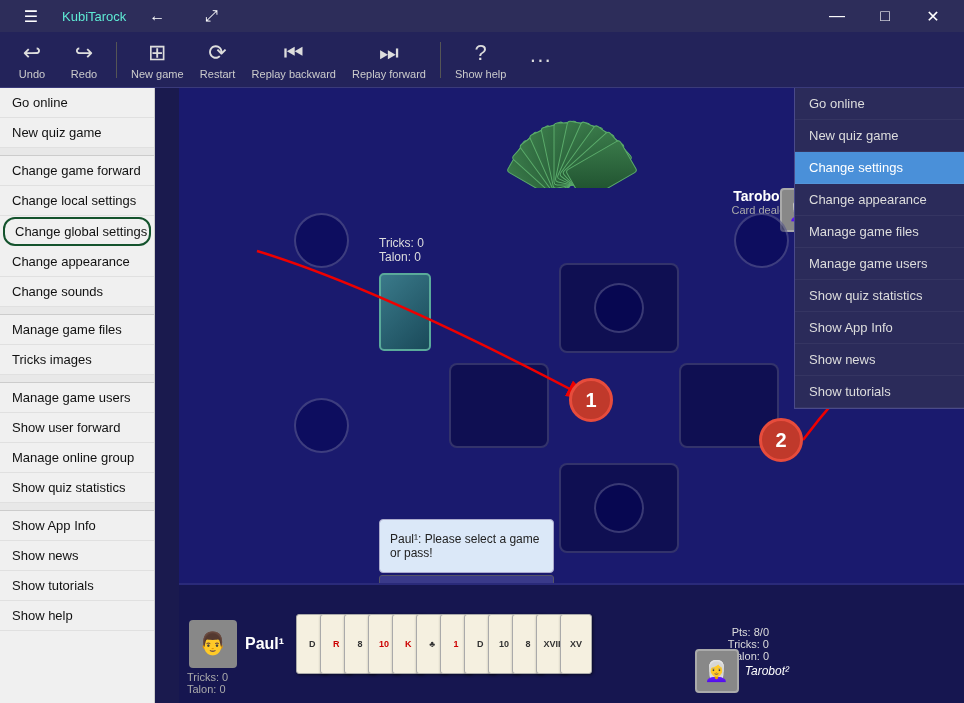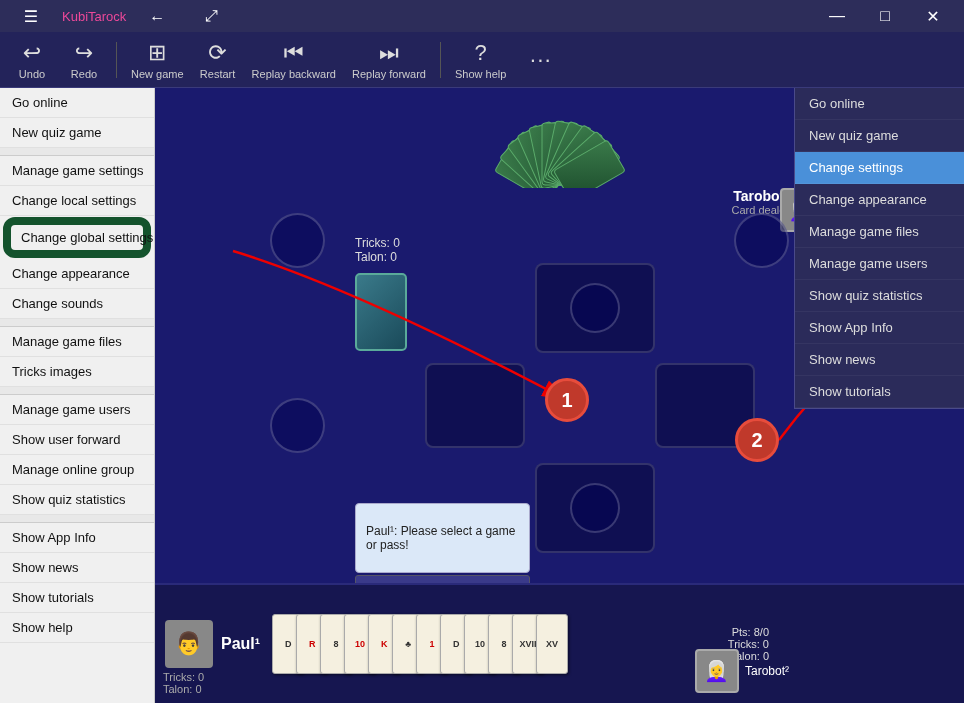--- a/index.html
+++ b/index.html
@@ -7,48 +7,48 @@
 
     
     #titlebar {
       display: flex; align-items: center; height: 32px;
       background: #2d2d5a; color: #fff; padding: 0 8px;
       justify-content: space-between;
     }
     #titlebar-left { display: flex; align-items: center; gap: 8px; }
     #titlebar-right { display: flex; gap: 2px; }
     .title-btn { width: 46px; height: 32px; border: none; background: transparent; color: #fff; font-size: 16px; cursor: pointer; display: flex; align-items: center; justify-content: center; }
-    #app-title { font-size: 13px; color: #ec4899; }
+    #app-title { font-size: 13px; color: #5eead4; }
 
     
     #toolbar {
       display: flex; align-items: center; height: 56px;
       background: #23235a; border-bottom: 1px solid #3a3a7a; padding: 0 8px; gap: 4px;
     }
     .toolbar-btn {
       display: flex; flex-direction: column; align-items: center; justify-content: center;
       min-width: 48px; height: 50px; border: none; background: transparent;
       color: #ccc; font-size: 11px; cursor: pointer; padding: 4px 6px; border-radius: 3px; gap: 2px;
     }
     .toolbar-icon { font-size: 22px; color: #ddd; }
     .toolbar-sep { width: 1px; height: 36px; background: #555; margin: 0 4px; }
 
     
-    #main { display: flex; height: calc(703px - 88px); position: relative; }
+    #main { display: flex; height: calc(703px - 88px); position: relative; gap: 24px; }
 
     
     #sidebar {
       width: 155px; background: #f0f0f0; border-right: 1px solid #ccc;
       display: flex; flex-direction: column; z-index: 10; overflow-y: auto;
     }
     .menu-item {
       padding: 7px 12px; cursor: pointer; color: #111; font-size: 13px;
       border-bottom: 1px solid #e0e0e0; white-space: nowrap;
     }
-    .menu-item.active { border: 8px solid #14532d; border-radius: 12px; background: #f0f0f0; margin: 1px 3px; padding: 5px 10px; }
+    .menu-item.active { border: 2px solid #14532d; border-radius: 12px; background: #f0f0f0; margin: 1px 3px; padding: 5px 10px; }
     .menu-sep { height: 8px; background: #e8e8e8; border-bottom: 1px solid #ccc; }
 
     
     #gamearea {
       flex: 1; background: #1a1a6e; position: relative; overflow: hidden;
     }
 
     
     .card-slot {
       position: absolute; border: 2px solid rgba(255,255,255,0.15);
@@ -67,21 +67,21 @@
     #bottom-area {
       position: absolute; bottom: 0; left: 0; right: 0; height: 120px;
       background: #161650; border-top: 2px solid #2a2a7a;
       display: flex; align-items: center; gap: 8px; padding: 0 10px;
     }
 
     
     #message-bubble {
       position: absolute; left: 200px; bottom: 130px;
       background: #dbe8f8; border: 1px solid #aac; border-radius: 4px;
-      padding: 20px 10px; width: 175px; font-size: 12px; color: #222;
+      padding: 12px 10px; width: 175px; font-size: 12px; color: #222;
     }
     #pass-btn-area {
       position: absolute; left: 200px; bottom: 100px;
       background: #3a3a8a; border: 1px solid #556; border-radius: 3px;
       width: 175px; height: 28px; display: flex; align-items: center;
       justify-content: space-between; padding: 0 8px; color: #fff; font-size: 13px;
     }
 
     
     #right-dropdown {
@@ -203,21 +203,21 @@
     <span class="toolbar-icon">···</span>
   </button>
 </div>
 
 <div id="main">
 
   <div id="sidebar">
     <div class="menu-item">Go online</div>
     <div class="menu-item">New quiz game</div>
     <div class="menu-sep"></div>
-    <div class="menu-item">Manage game settings</div>
+    <div class="menu-item">Change game forward</div>
     <div class="menu-item">Change local settings</div>
     <div class="menu-item active">Change global settings</div>
     <div class="menu-item">Change appearance</div>
     <div class="menu-item">Change sounds</div>
     <div class="menu-sep"></div>
     <div class="menu-item">Manage game files</div>
     <div class="menu-item">Tricks images</div>
     <div class="menu-sep"></div>
     <div class="menu-item">Manage game users</div>
     <div class="menu-item">Show user forward</div>
@@ -359,21 +359,21 @@
       </div>
     </div>
 
     <div id="bottom-status">
       <div>Tricks: 0</div>
       <div>Talon: 0</div>
     </div>
 
     <div id="tarobot2">
       <div style="width:44px;height:44px;border-radius:4px;background:#888;display:flex;align-items:center;justify-content:center;font-size:20px;border:2px solid #aaa;">👩‍🦳</div>
-      <span style="color:#fff;font-size:12px;">Tarobot²</span>
+      <span style="color:#fff;font-size:12px;font-style:italic;">Tarobot²</span>
     </div>
 
     <div id="right-dropdown">
       <div class="rdrop-item">Go online</div>
       <div class="rdrop-item">New quiz game</div>
       <div class="rdrop-item highlighted">Change settings</div>
       <div class="rdrop-item">Change appearance</div>
       <div class="rdrop-item">Manage game files</div>
       <div class="rdrop-item">Manage game users</div>
       <div class="rdrop-item">Show quiz statistics</div>

